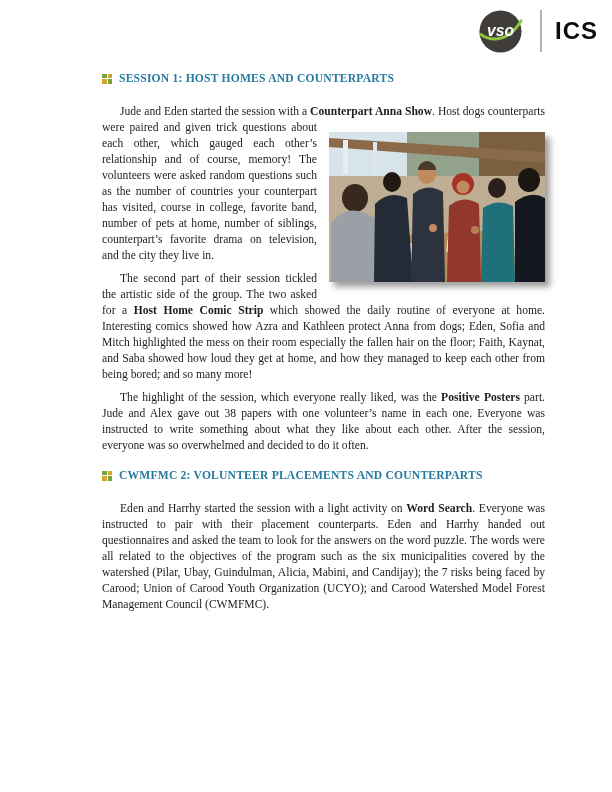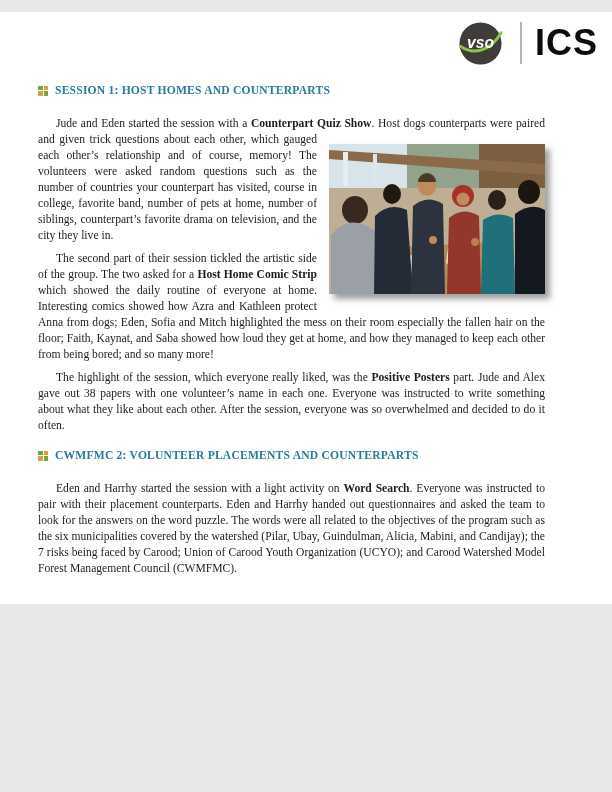--- a/index.html
+++ b/index.html
@@ -1,33 +1,33 @@
 <!DOCTYPE html>
 <html><head>
 <meta charset="utf-8">
 <style>
   html,body { margin:0; padding:0; background:#e8e8e8; }
   .page {
-    width:612px; height:592px; background:#ffffff; position:relative;
-    margin:12px auto; overflow:hidden; box-sizing:border-box;
+    width:612px; height:792px; background:#ffffff; position:relative;
+    margin:0 auto; overflow:hidden; box-sizing:border-box;
     font-family:"Liberation Serif", serif; color:#1d1d1b;
   }
   
   .logo-row {
     display:flex; justify-content:flex-end; align-items:center;
     padding:10px 14px 0 0; height:52px; box-sizing:border-box;
   }
   .vso-logo svg { display:block; }
   .logo-divider { width:2px; height:42px; background:#b3b3b3; margin:0 13px 0 16px; }
   .ics-logo {
     font-family:"Liberation Sans", sans-serif; font-weight:800;
-    font-size:36px; letter-spacing:1px; color:#0d0d0d; line-height:1;
+    font-size:24px; letter-spacing:1px; color:#0d0d0d; line-height:1;
   }
   
-  .content { padding:0 67px 0 38px; }
+  .content { padding:0 67px 0 102px; }
   .section-heading {
     display:flex; align-items:center; gap:7px;
     color:#267b9e; font-size:11.6px; font-weight:bold;
     letter-spacing:0.2px; margin:20px 0 19px;
   }
   .section-heading.second { margin-top:15px; }
   .grid-icon {
     width:10px; height:10px; display:grid; flex:0 0 auto;
     grid-template-columns:4.5px 4.5px; grid-template-rows:4.5px 4.5px; gap:1px;
   }
@@ -71,21 +71,21 @@
     <h2 class="section-heading">
       <span class="grid-icon">
           <i class="g"></i>
           <i class="y"></i>
           <i class="y"></i>
           <i class="g"></i>
         </span>
       <span>SESSION 1: HOST HOMES AND COUNTERPARTS</span>
     </h2>
 
-    <p class="body indent"><span>Jude and Eden started the session with a </span><b>Counterpart Quiz Show</b><span>. Host dogs </span><span class="photo-float">
+    <p class="body indent"><span>Jude and Eden started the session with a </span><b>Counterpart Anna Show</b><span>. Host dogs </span><span class="photo-float">
           <svg viewBox="0 0 216 150" preserveAspectRatio="none">
         <rect width="216" height="150" fill="#bfae94"></rect>
         <rect x="0" y="0" width="216" height="44" fill="#93a28a"></rect>
         <rect x="0" y="0" width="78" height="44" fill="#d7e4ea"></rect>
         <rect x="150" y="0" width="66" height="44" fill="#7b5f41"></rect>
         <polygon points="0,6 216,20 216,31 0,15" fill="#8a6a49"></polygon>
         <rect x="14" y="8" width="5" height="34" fill="#e8eef0"></rect>
         <rect x="44" y="10" width="4" height="32" fill="#dde6ea"></rect>
         <polygon points="52,104 172,98 198,150 30,150" fill="#b58a57"></polygon>
         <rect x="78" y="110" width="28" height="17" fill="#f1eee4" transform="rotate(-8 92 118)"></rect>

